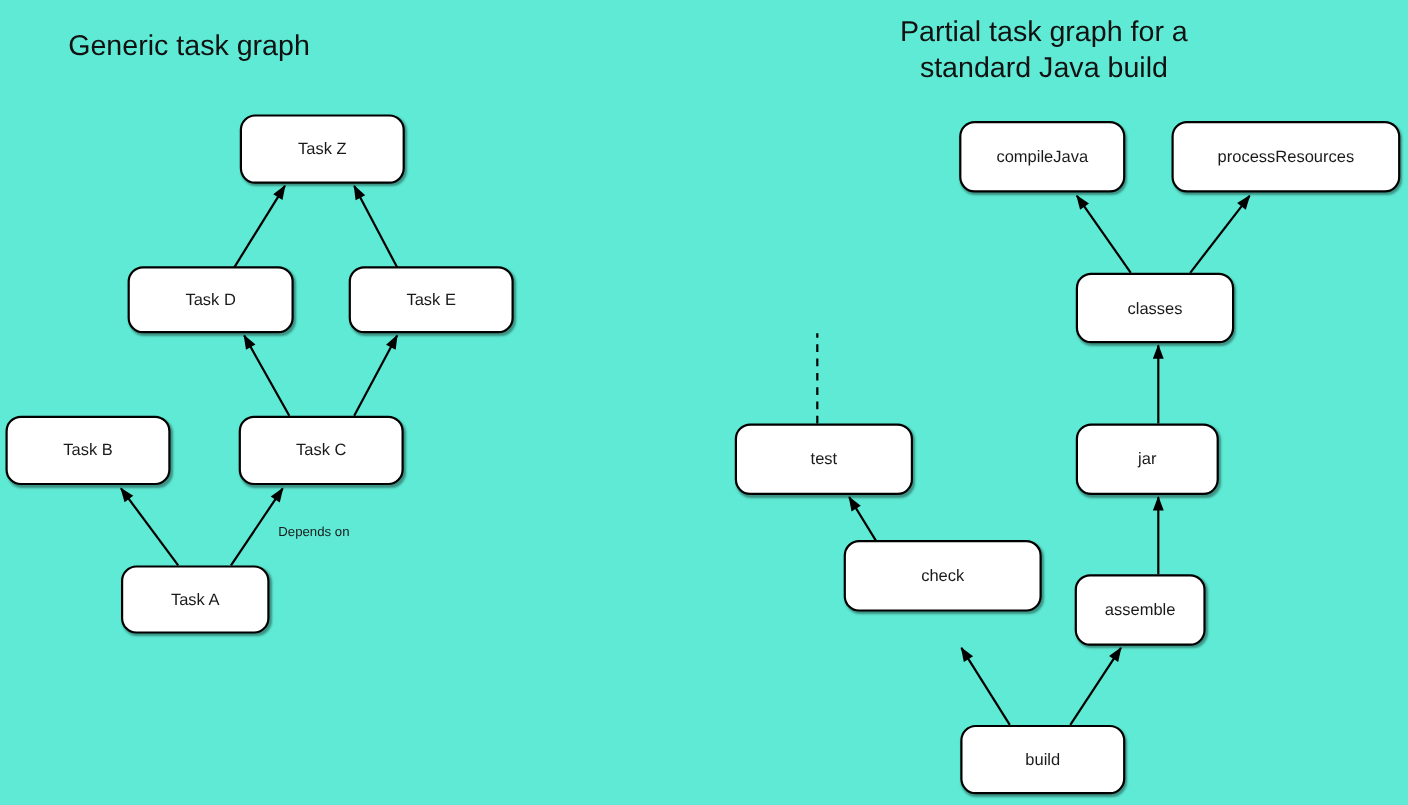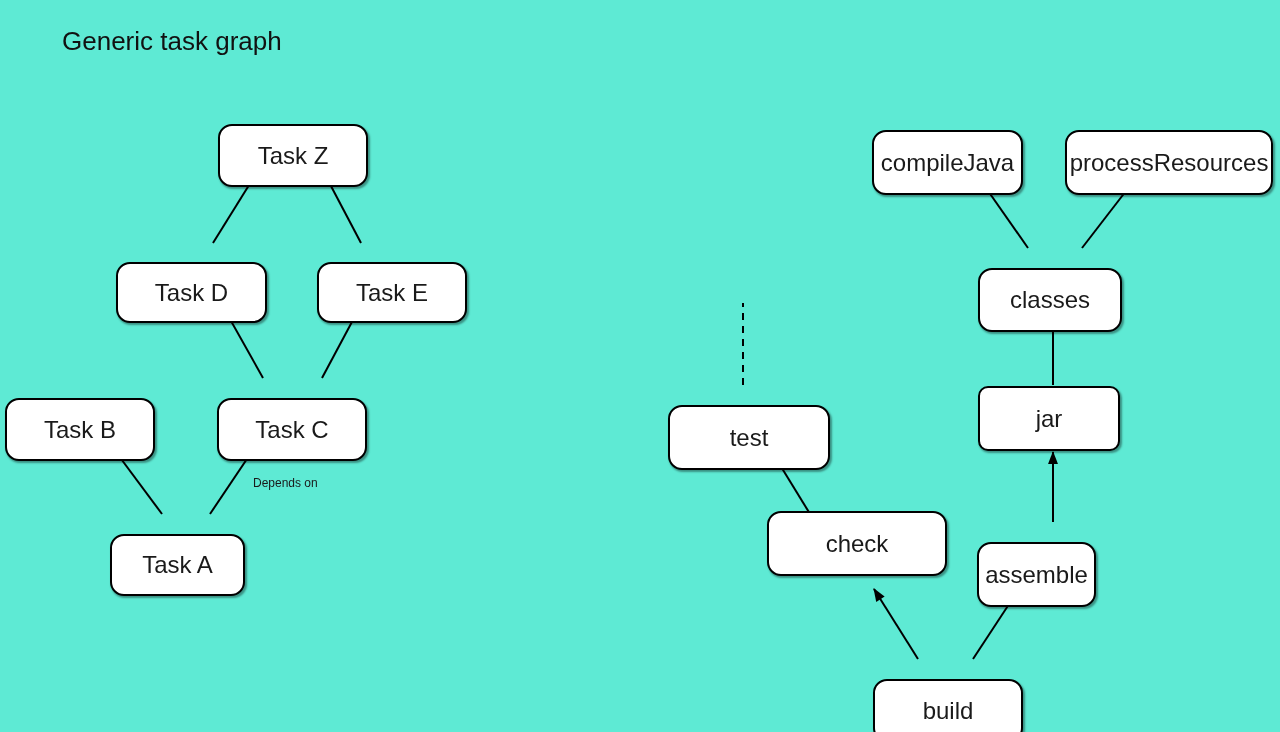--- a/index.html
+++ b/index.html
@@ -30,24 +30,23 @@
   .node {
     position: absolute;
     box-sizing: border-box;
     background: #ffffff;
     border: 2.2px solid #000000;
     border-radius: 14px;
     box-shadow: 1.5px 2px 2px rgba(0, 0, 0, 0.38);
     display: flex;
     align-items: center;
     justify-content: center;
-    font-size: 24px;
+    font-size: 15px;
     color: #1a1a1a;
     white-space: nowrap;
-    margin-top: 20px;
   }
   .diagram-title {
     position: absolute;
     font-size: 26px;
     line-height: 33px;
     color: #111111;
   }
   .title-left {
     left: 62px;
     top: 25px;
@@ -87,33 +86,37 @@
       <line x1="1053" y1="385" x2="1053" y2="314" marker-end="url(#arrowhead)"></line>
       <line x1="1053" y1="522" x2="1053" y2="452" marker-end="url(#arrowhead)"></line>
       <line x1="815" y1="522" x2="772" y2="452" marker-end="url(#arrowhead)"></line>
       <line x1="918" y1="659" x2="874" y2="589" marker-end="url(#arrowhead)"></line>
       <line x1="973" y1="659" x2="1019" y2="589" marker-end="url(#arrowhead)"></line>
       <line x1="743" y1="385" x2="743" y2="303" stroke-dasharray="7 6"></line>
     </svg>
 
   <div class="diagram-title title-left">Generic task graph</div>
 
+  <div class="diagram-title title-right">
+    <div>Partial task graph for a</div>
+    <div>standard Java build</div>
+  </div>
 
   <div class="edge-label" style="left: 253px; top: 476px;">Depends on</div>
 
   <div id="nodes-layer">
       <div class="node" style="left: 218px; top: 104px; width: 150px; height: 63px;">Task Z</div>
       <div class="node" style="left: 116px; top: 242px; width: 151px; height: 61px;">Task D</div>
       <div class="node" style="left: 317px; top: 242px; width: 150px; height: 61px;">Task E</div>
       <div class="node" style="left: 5px; top: 378px; width: 150px; height: 63px;">Task B</div>
       <div class="node" style="left: 217px; top: 378px; width: 150px; height: 63px;">Task C</div>
       <div class="node" style="left: 110px; top: 514px; width: 135px; height: 62px;">Task A</div>
       <div class="node" style="left: 872px; top: 110px; width: 151px; height: 65px;">compileJava</div>
       <div class="node" style="left: 1065px; top: 110px; width: 208px; height: 65px;">processResources</div>
       <div class="node" style="left: 978px; top: 248px; width: 144px; height: 64px;">classes</div>
       <div class="node" style="left: 668px; top: 385px; width: 162px; height: 65px;">test</div>
-      <div class="node" style="left: 978px; top: 366px; width: 142px; height: 65px; border-radius: 10px;">jar</div>
+      <div class="node" style="left: 978px; top: 385px; width: 130px; height: 65px;">jar</div>
       <div class="node" style="left: 767px; top: 491px; width: 180px; height: 65px;">check</div>
       <div class="node" style="left: 977px; top: 522px; width: 119px; height: 65px;">assemble</div>
       <div class="node" style="left: 873px; top: 659px; width: 150px; height: 63px;">build</div>
     </div>
 
 </div>
 
 </body></html>

